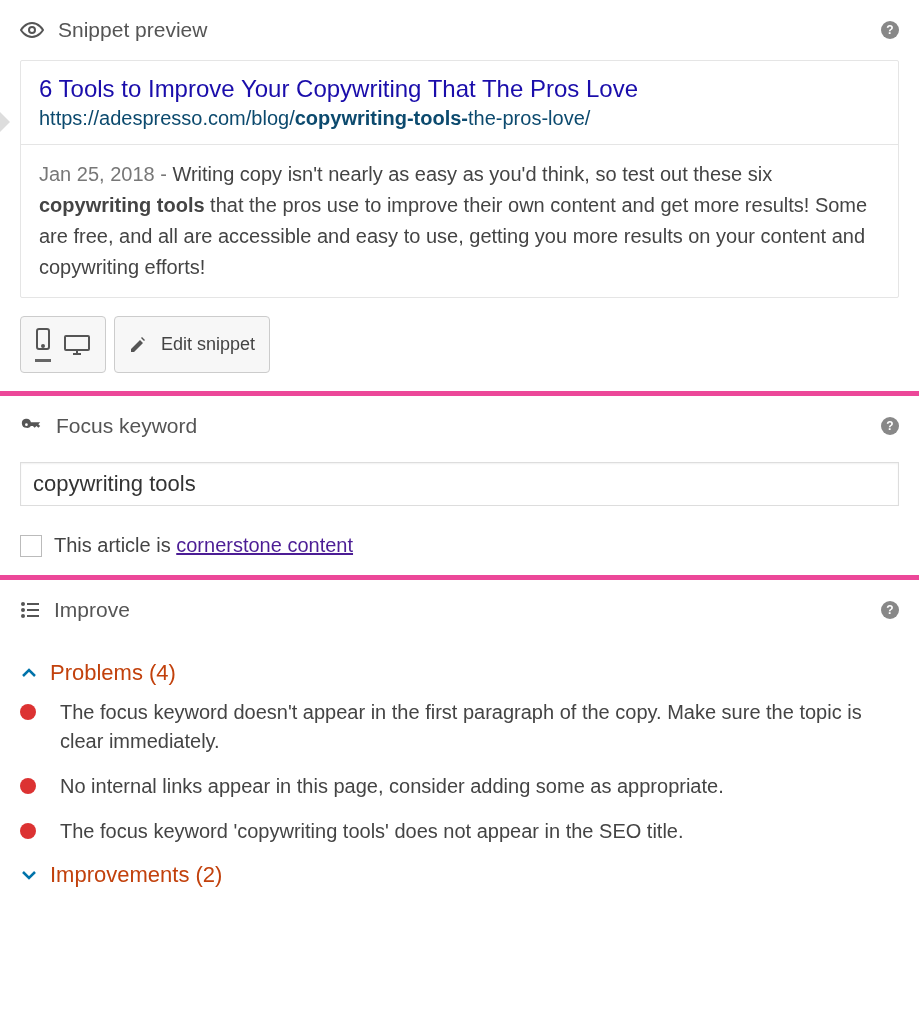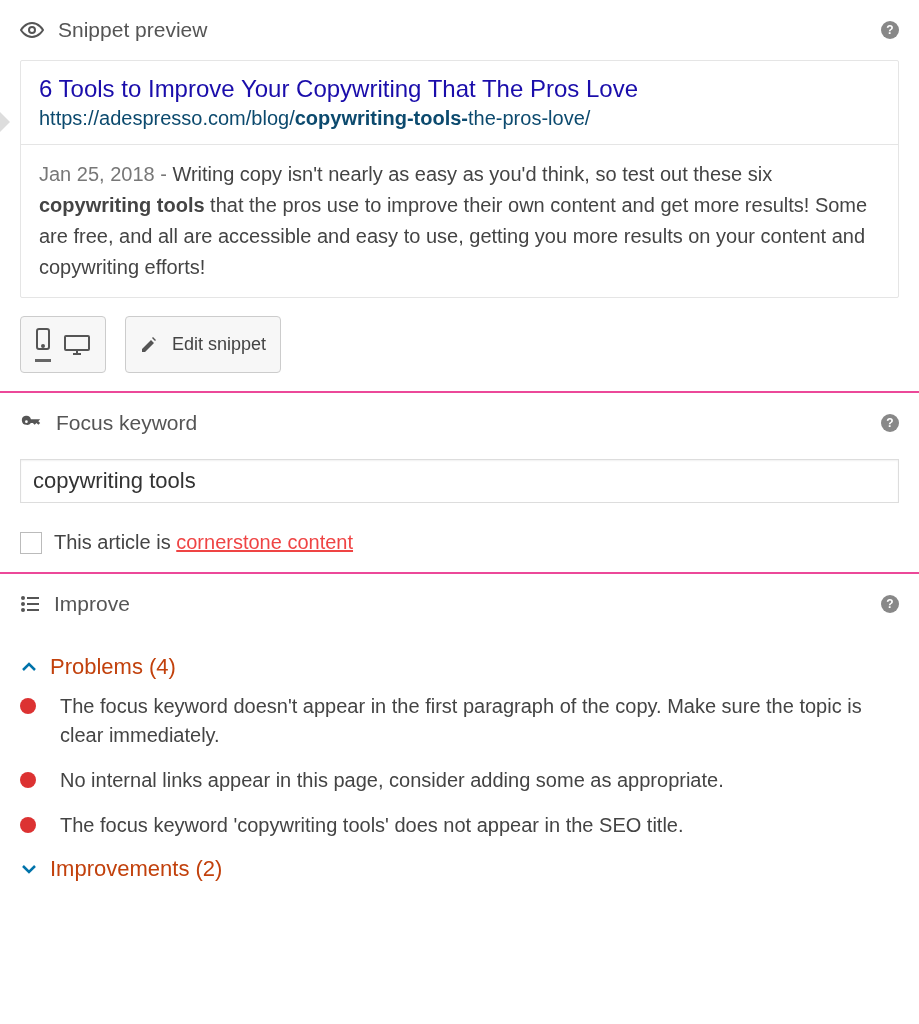--- a/index.html
+++ b/index.html
@@ -5,21 +5,21 @@
   * { box-sizing: border-box; margin: 0; padding: 0; }
   body {
     font-family: -apple-system, BlinkMacSystemFont, "Segoe UI", Helvetica, Arial, sans-serif;
     background: #fff;
     color: #444;
     font-size: 16px;
     width: 919px;
   }
   .section {
     padding: 18px 20px;
-    border-bottom: 2px solid #ec4899;
+    border-bottom: 5px solid #ec4899;
   }
   .section-header {
     display: flex;
     align-items: center;
     gap: 14px;
     color: #666;
   }
   .section-header .title {
     font-size: 21px;
     font-weight: 400;
@@ -64,21 +64,21 @@
     padding: 14px 18px;
     font-size: 20px;
     line-height: 1.55;
     color: #444;
   }
   .snippet-date { color: #777; }
   .snippet-bold { font-weight: 700; }
 
   .preview-toolbar {
     display: flex;
-    gap: 19px;
+    gap: 8px;
     margin-top: 18px;
   }
   .btn-group {
     display: inline-flex;
     border: 1px solid #ccc;
     border-radius: 4px;
     background: #f7f7f7;
     padding: 10px 14px;
     align-items: center;
     gap: 12px;
@@ -112,21 +112,21 @@
     margin-top: 28px;
     font-size: 20px;
   }
   .checkbox {
     width: 22px;
     height: 22px;
     border: 1px solid #bbb;
     background:#fff;
   }
   .link {
-    color: #ef4444;
+    color: #4c1d95;
     text-decoration: underline;
   }
 
   
   .analysis-body { padding: 18px 20px 10px 20px; }
   .subheader {
     display: flex;
     align-items: center;
     gap: 12px;
     color: #c2410c;

